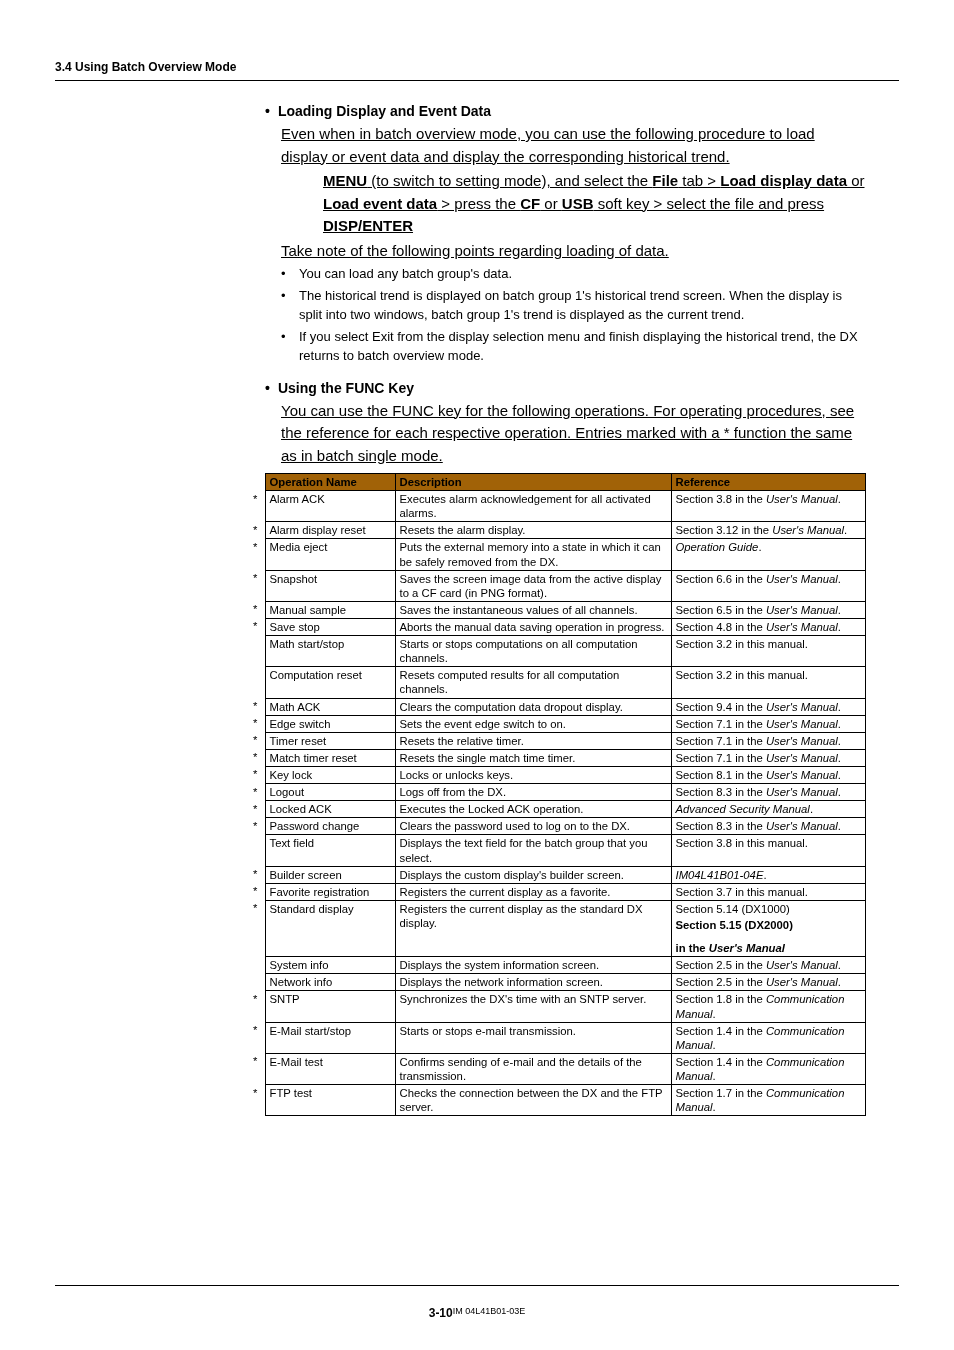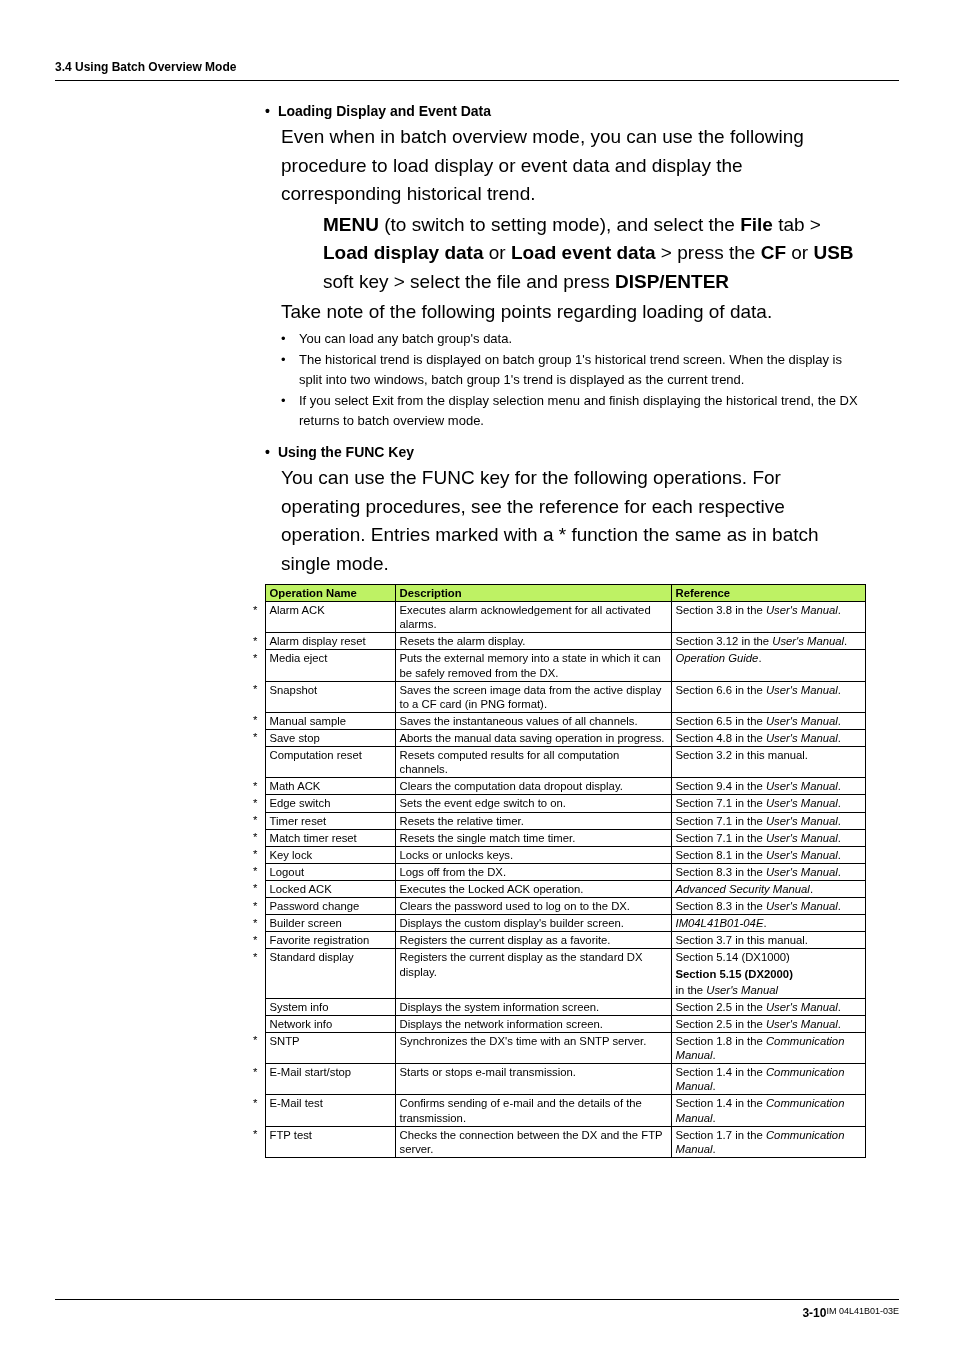--- a/index.html
+++ b/index.html
@@ -27,24 +27,25 @@
       width: 600px;
     }
     .bullet-heading {
       font-size: 14px;
       font-weight: bold;
       display: flex;
       margin-bottom: 4px;
     }
     .bullet-heading .bullet { margin-right: 8px; }
     .para {
-      font-size: 19px;
+      font-size: 15px;
       line-height: 1.5;
       margin-left: 16px;
       margin-bottom: 2px;
+      text-decoration: underline;
     }
     .para-indent { margin-left: 58px; }
     .inline-bold { font-weight: bold; }
     .ul-small {
       list-style: none;
       margin-left: 16px;
       font-size: 13px;
       line-height: 1.5;
     }
     .ul-small li { display: flex; margin-bottom: 2px; }
@@ -64,33 +65,33 @@
     col.op { width: 130px; }
     col.desc { width: 276px; }
     col.ref { width: 194px; }
     th, td {
       border: 1px solid #000;
       padding: 1px 4px;
       text-align: left;
       vertical-align: top;
       line-height: 1.25;
     }
-    th { background: #bef264; font-weight: bold; }
+    th { background: #a16207; font-weight: bold; }
     .starcol { border: none !important; padding: 1px 2px; text-align: left; vertical-align: top; }
     th.starcol { background: #fff; }
     .italic { font-style: italic; }
     .footer {
       position: absolute;
       bottom: 30px;
       left: 55px;
       right: 55px;
       border-top: 1px solid #000;
-      padding-top: 6px;
+      padding-top: 20px;
       display: flex;
-      justify-content: flex-end;
+      justify-content: center;
       font-size: 11px;
     }
     .footer .page { font-weight: bold; font-size: 12px; }
     .footer .doc { font-size: 9px; }
     .sect { margin-bottom: 14px; }
   </style>
 </head>
 <body>
 
 <div class="section-header">3.4  Using Batch Overview Mode</div>
@@ -179,20 +180,26 @@
               <td><span>Section 6.5 in the </span><span class="italic">User's Manual</span><span>.</span></td>
             </tr>
             <tr>
               <td class="starcol">*</td>
               <td>Save stop</td>
               <td>Aborts the manual data saving operation in progress.</td>
               <td><span>Section 4.8 in the </span><span class="italic">User's Manual</span><span>.</span></td>
             </tr>
             <tr>
               <td class="starcol"></td>
+              <td>Math start/stop</td>
+              <td>Starts or stops computations on all computation channels.</td>
+              <td><span>Section 3.2 in this manual.</span><span class="italic"></span><span></span></td>
+            </tr>
+            <tr>
+              <td class="starcol"></td>
               <td>Computation reset</td>
               <td>Resets computed results for all computation channels.</td>
               <td><span>Section 3.2 in this manual.</span><span class="italic"></span><span></span></td>
             </tr>
             <tr>
               <td class="starcol">*</td>
               <td>Math ACK</td>
               <td>Clears the computation data dropout display.</td>
               <td><span>Section 9.4 in the </span><span class="italic">User's Manual</span><span>.</span></td>
             </tr>
@@ -230,41 +237,47 @@
               <td class="starcol">*</td>
               <td>Locked ACK</td>
               <td>Executes the Locked ACK operation.</td>
               <td><span></span><span class="italic">Advanced Security Manual</span><span>.</span></td>
             </tr>
             <tr>
               <td class="starcol">*</td>
               <td>Password change</td>
               <td>Clears the password used to log on to the DX.</td>
               <td><span>Section 8.3 in the </span><span class="italic">User's Manual</span><span>.</span></td>
+            </tr>
+            <tr>
+              <td class="starcol"></td>
+              <td>Text field</td>
+              <td>Displays the text field for the batch group that you select.</td>
+              <td><span>Section 3.8 in this manual.</span><span class="italic"></span><span></span></td>
             </tr>
             <tr>
               <td class="starcol">*</td>
               <td>Builder screen</td>
               <td>Displays the custom display's builder screen.</td>
               <td><span></span><span class="italic">IM04L41B01-04E</span><span>.</span></td>
             </tr>
             <tr>
               <td class="starcol">*</td>
               <td>Favorite registration</td>
               <td>Registers the current display as a favorite.</td>
               <td><span>Section 3.7 in this manual.</span><span class="italic"></span><span></span></td>
             </tr>
             <tr>
               <td class="starcol">*</td>
               <td>Standard display</td>
               <td>Registers the current display as the standard DX display.</td>
               <td>
                 <div>Section 5.14 (DX1000)</div>
                 <div style="margin-top: 2px; font-weight: bold;">Section 5.15 (DX2000)</div>
-                <div style="margin-top: 2px;"><span>in the </span><span class="italic">User's Manual</span></div>
+                <div style="margin-top: 9px; font-weight: bold;"><span>in the </span><span class="italic">User's Manual</span></div>
               </td>
             </tr>
             <tr>
               <td class="starcol"></td>
               <td>System info</td>
               <td>Displays the system information screen.</td>
               <td><span>Section 2.5 in the </span><span class="italic">User's Manual</span><span>.</span></td>
             </tr>
             <tr>
               <td class="starcol"></td>

